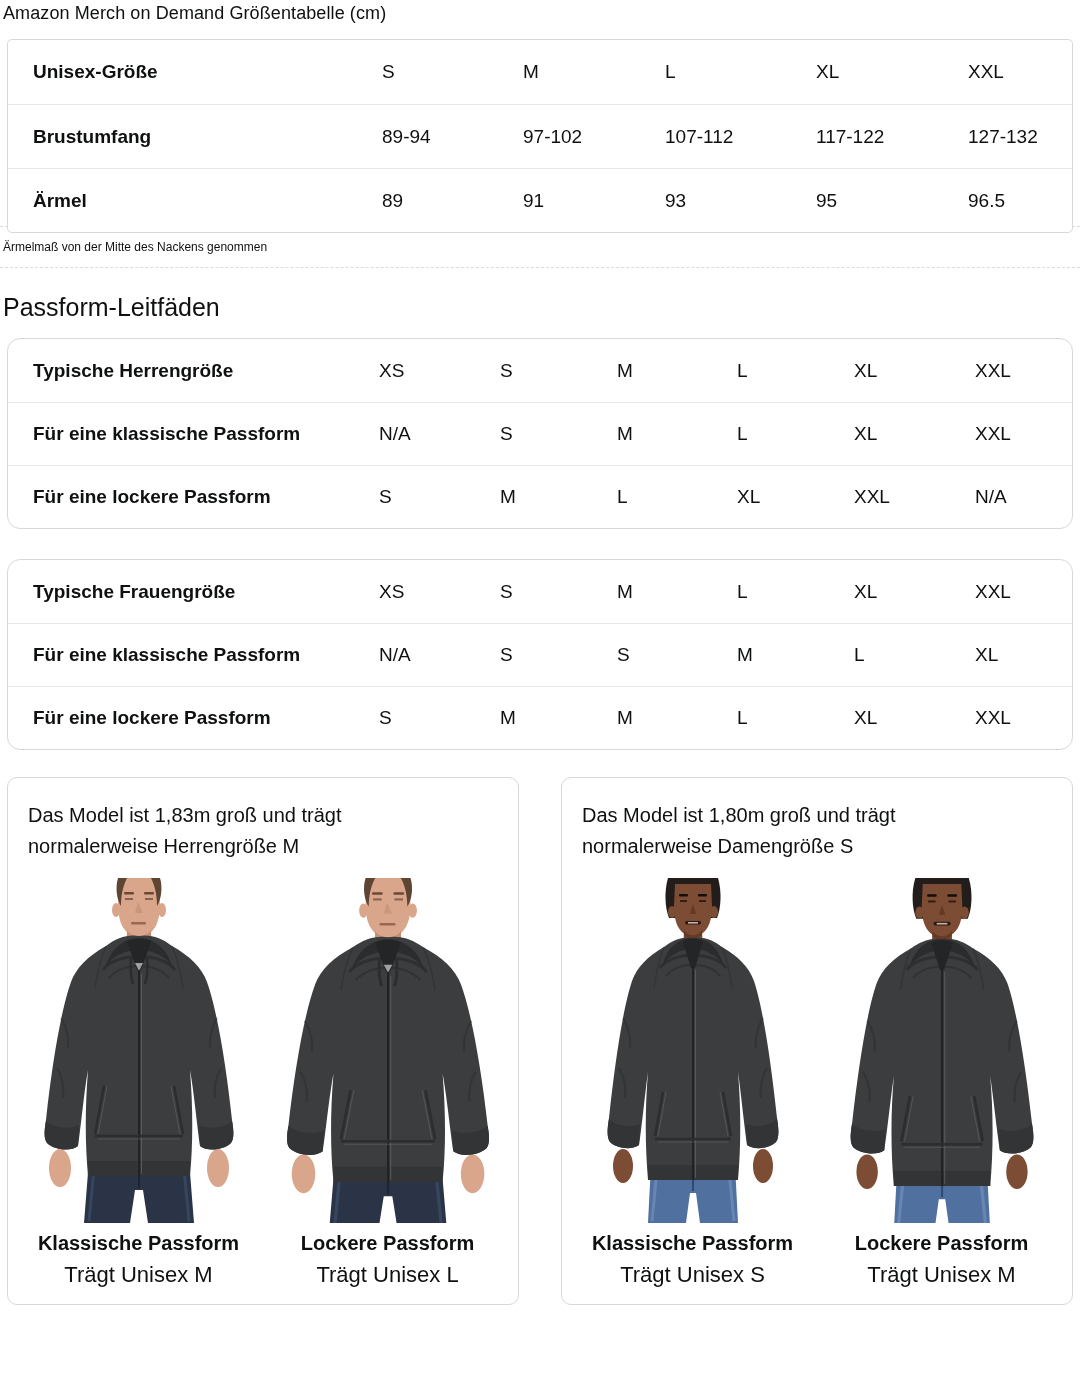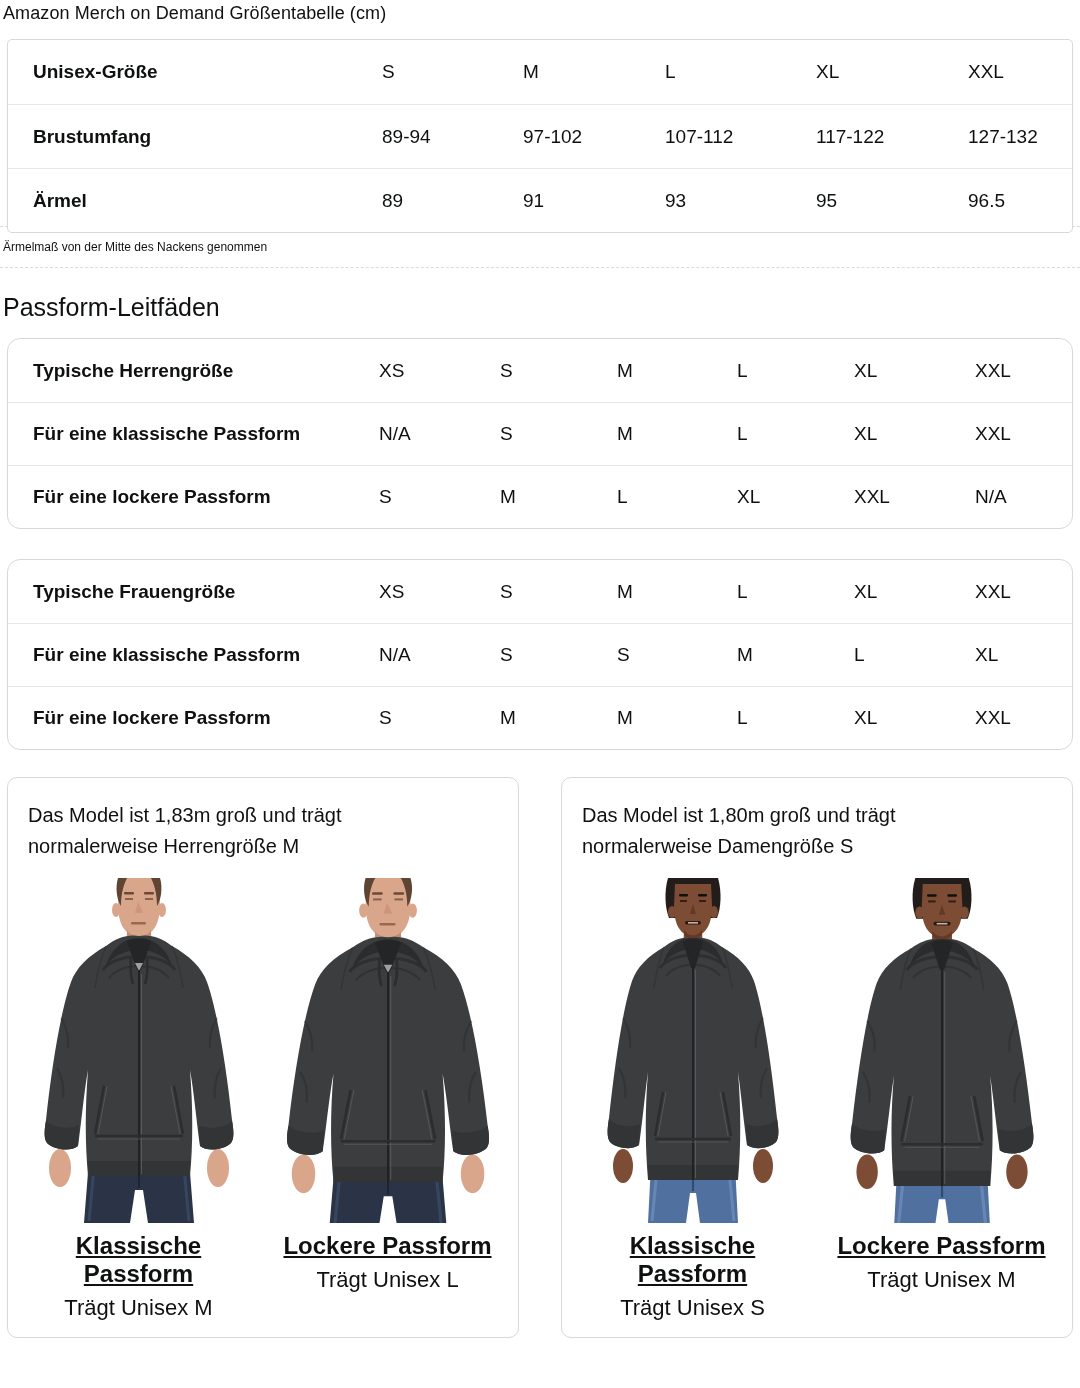--- a/index.html
+++ b/index.html
@@ -32,21 +32,21 @@
   .section-title{font-size:25px; font-weight:400; margin:25px 0 0 3px;}
   .mens-fit{margin-top:16px;}
   .womens-fit{margin-top:30px;}
   .cards{display:flex; gap:42px; margin:27px 7px 0;}
   .card{flex:1; border:1px solid var(--card-border); border-radius:10px; padding:22px 20px 16px; background:#fff;}
   .card-heading{font-size:20px; line-height:31px; font-weight:400;}
   .models-row{display:flex; justify-content:center; gap:34px; margin-top:16px;}
   .model-photo{width:215px; height:345px; display:block; background:#fff;}
   .captions-row{display:flex; justify-content:center; gap:34px; margin-top:9px;}
   .caption{width:215px; text-align:center;}
-  .caption .fit-name{font-size:24px; font-weight:700;text-decoration:underline;}
+  .caption .fit-name{font-size:20px; font-weight:700;}
   .caption .wears{font-size:22px; font-weight:400; margin-top:7px;}
   .svg-defs{position:absolute; width:0; height:0; overflow:hidden;}
 </style>
 </head>
 <body>
 
 <svg class="svg-defs" aria-hidden="true">
   <defs>
     <g id="male-model">
       <path style="fill:var(--jeans-male)" d="M58,282 L158,282 L163,345 L117,345 L112,312 L104,312 L99,345 L53,345 Z"></path>

